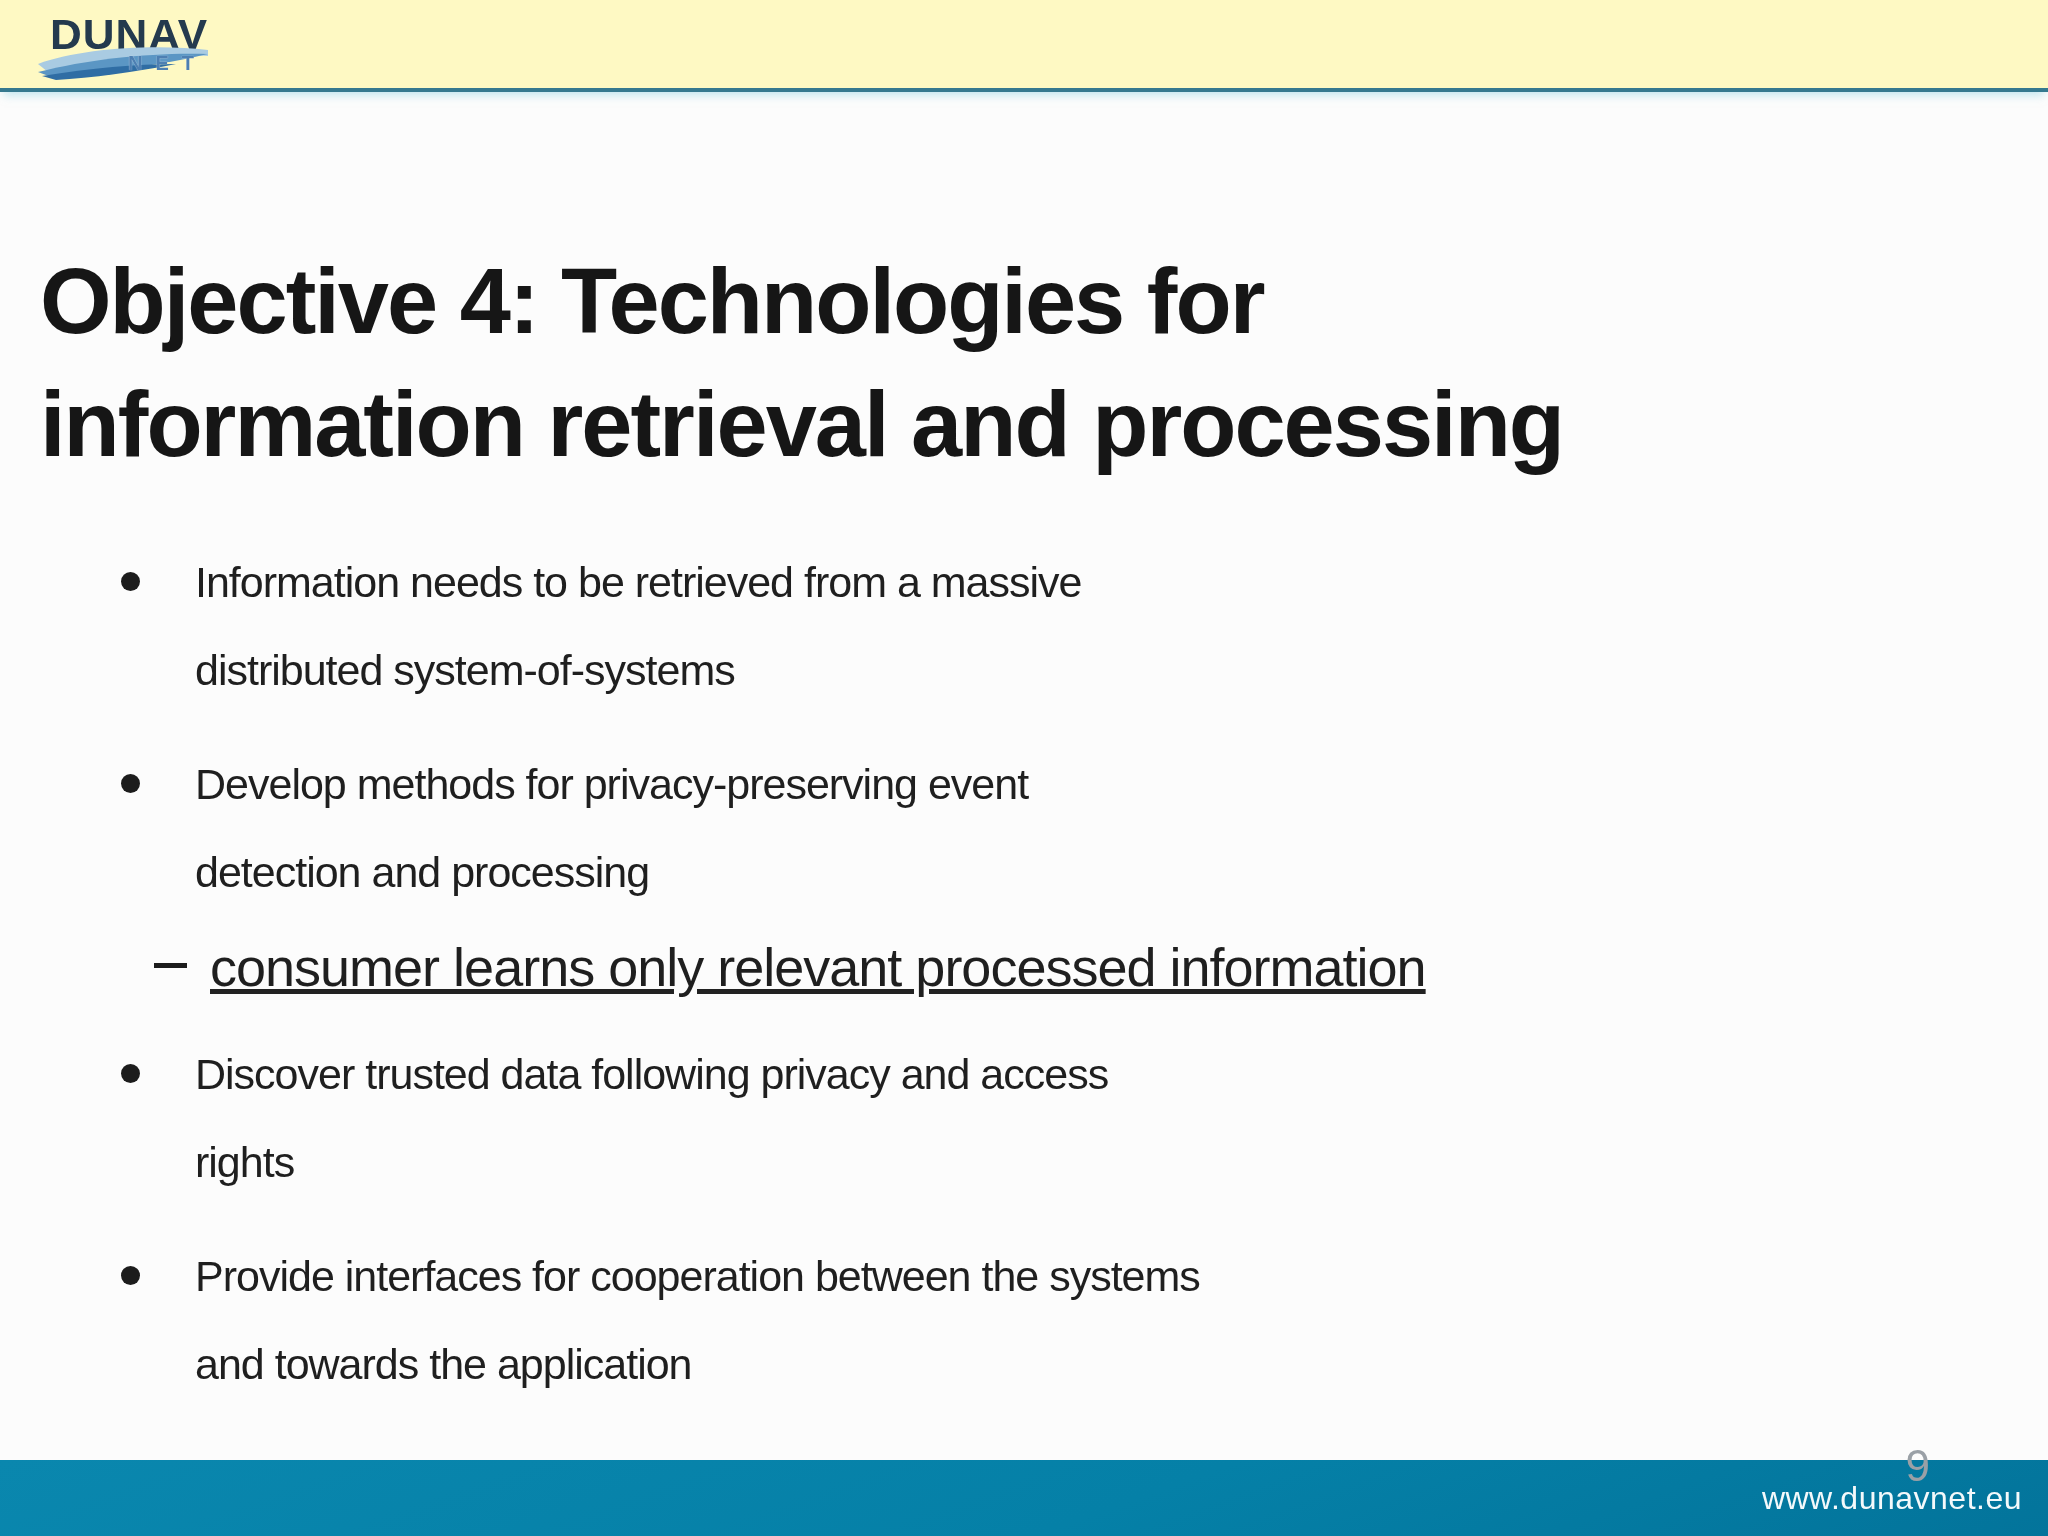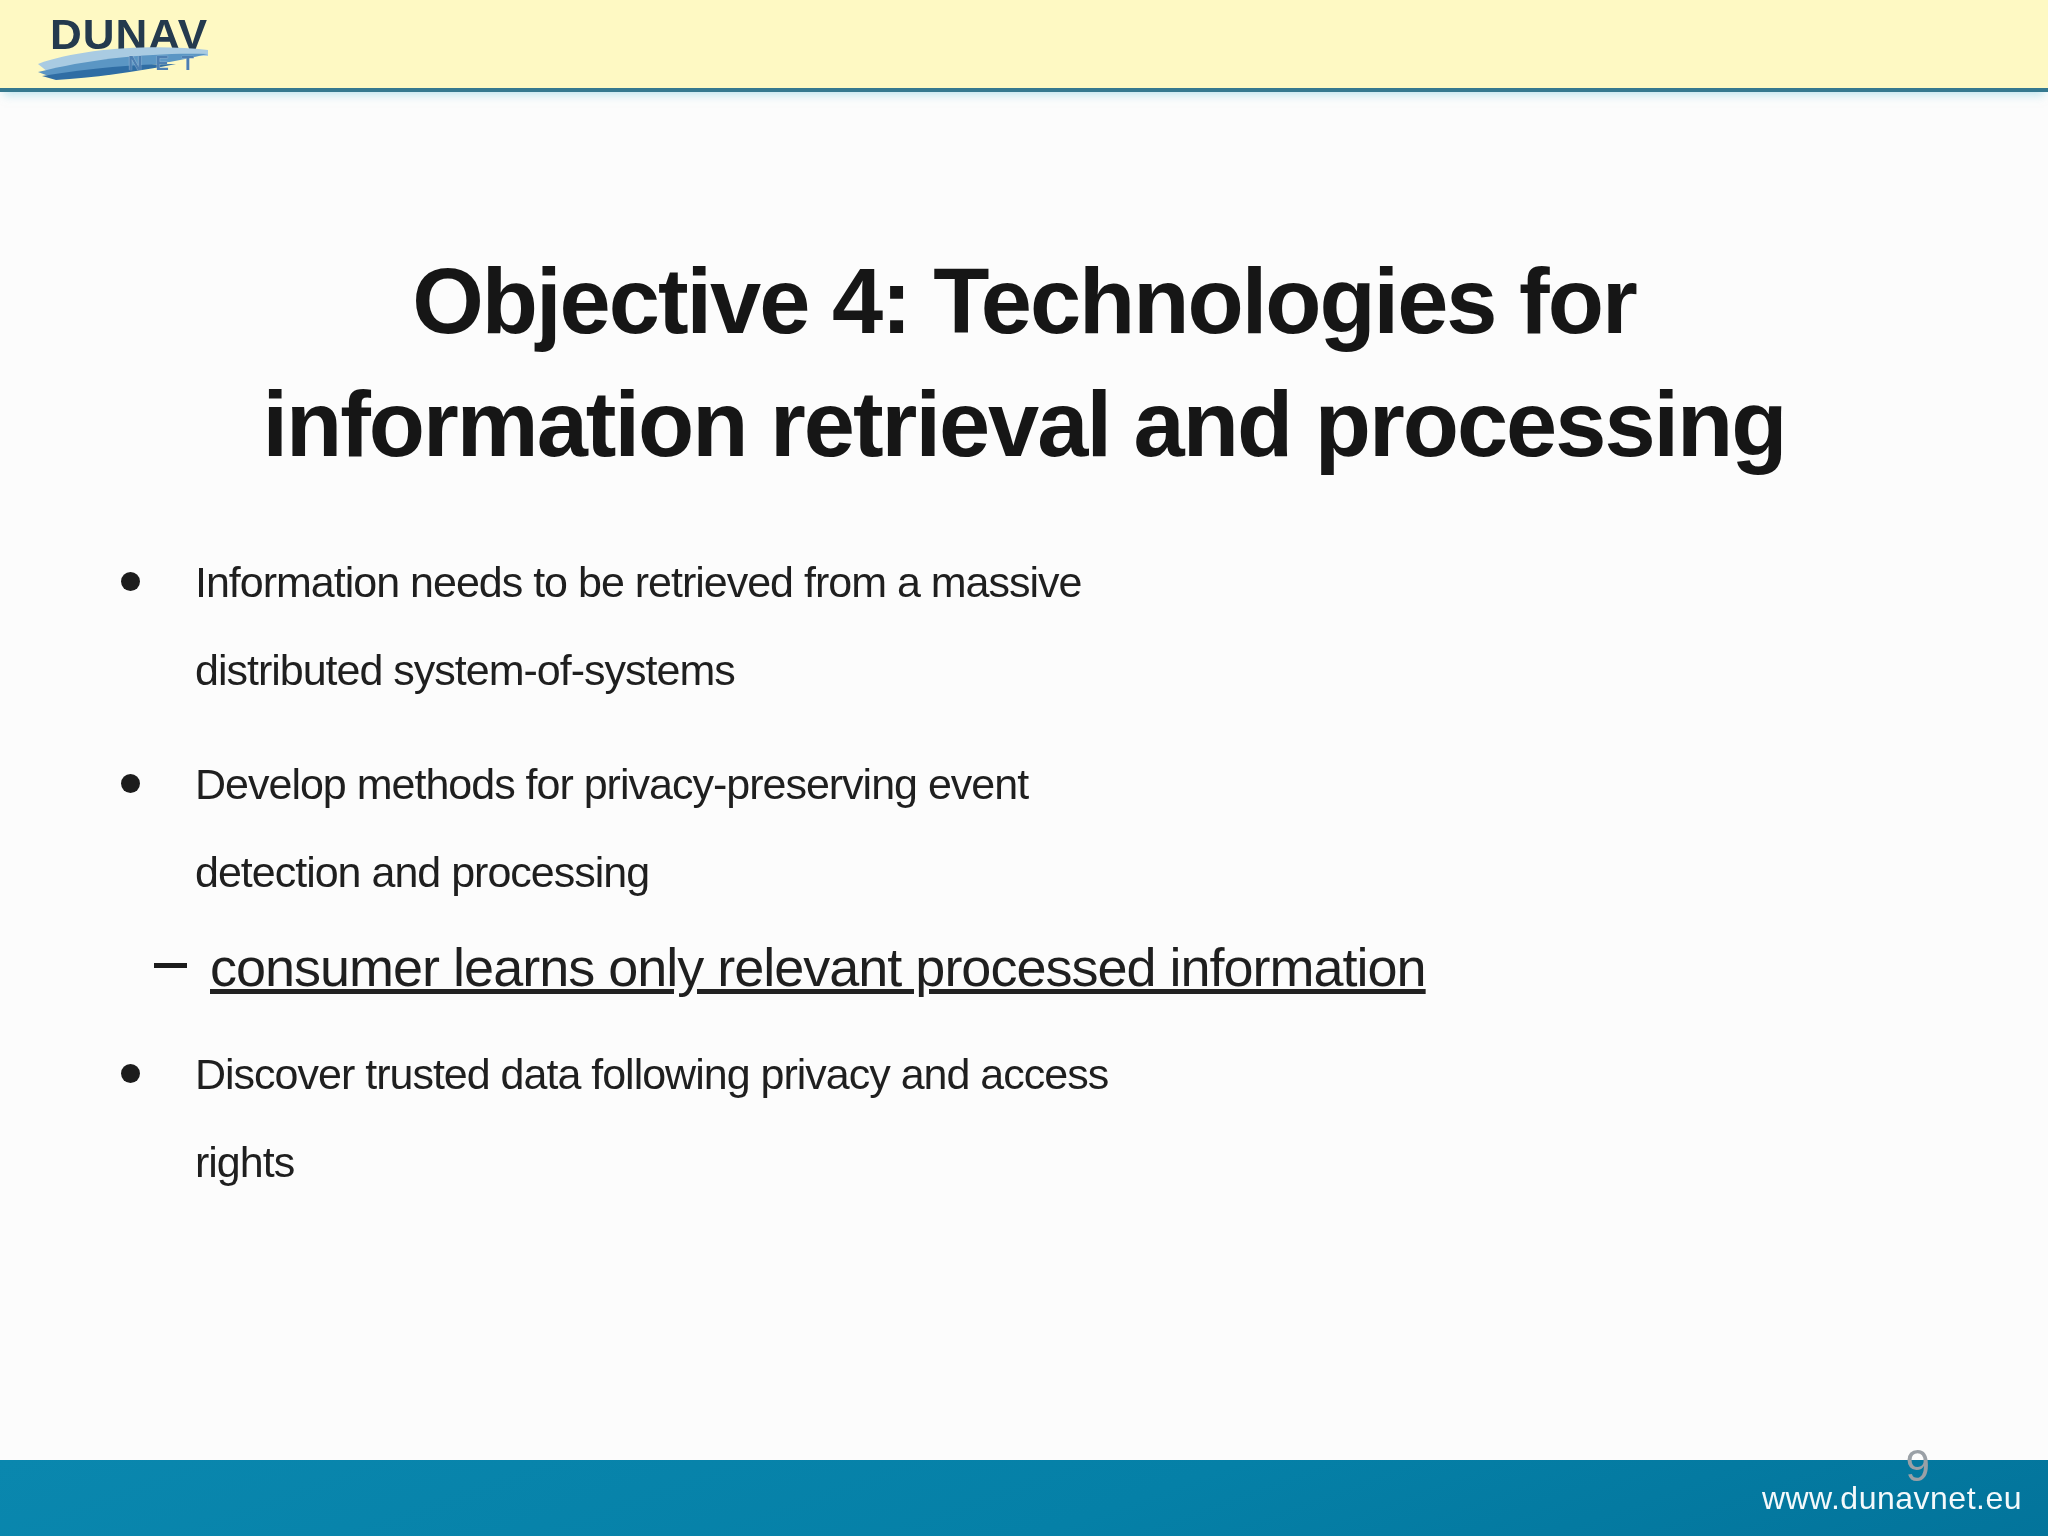--- a/index.html
+++ b/index.html
@@ -56,21 +56,20 @@
     font-size: 20px;
     font-weight: 700;
     letter-spacing: 13px;
     color: #4d7fb2;
     text-shadow: 0 0 1px rgba(255,255,255,0.8);
   }
 
   
   .title {
     margin: 148px 40px 0;
-    text-align: center;
     font-size: 92px;
     line-height: 123px;
     font-weight: 700;
     letter-spacing: -2px;
     color: #161616;
   }
   .title-line { display: block; }
 
   
   .bullets {
@@ -203,20 +202,25 @@
         </li>
       </ul>
     </li>
 
     <li class="bullet">
       <span class="dot"></span>
       <span class="bullet-text">Discover trusted data following privacy and access
 rights</span>
     </li>
 
+    <li class="bullet">
+      <span class="dot"></span>
+      <span class="bullet-text">Provide interfaces for cooperation between the systems
+and towards the application</span>
+    </li>
 
   </ul>
 
   <div class="page-number">9</div>
 
   <footer class="footer-bar">
     <span class="footer-url">www.dunavnet.eu</span>
   </footer>
 
 </div>

